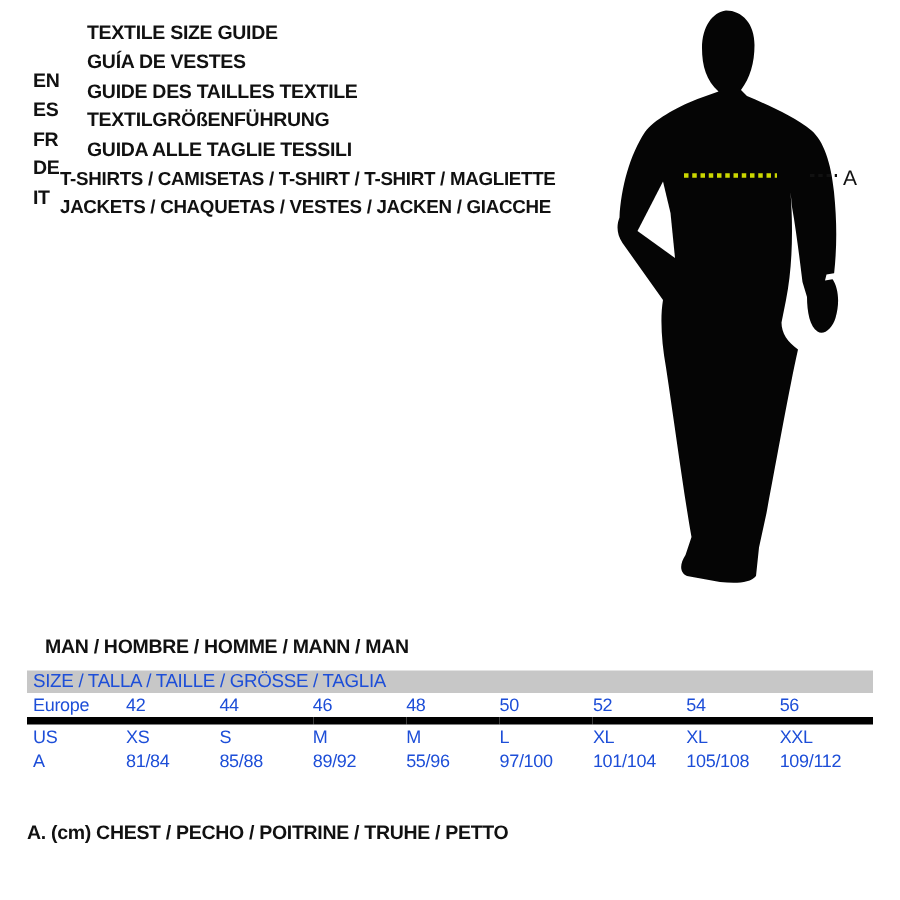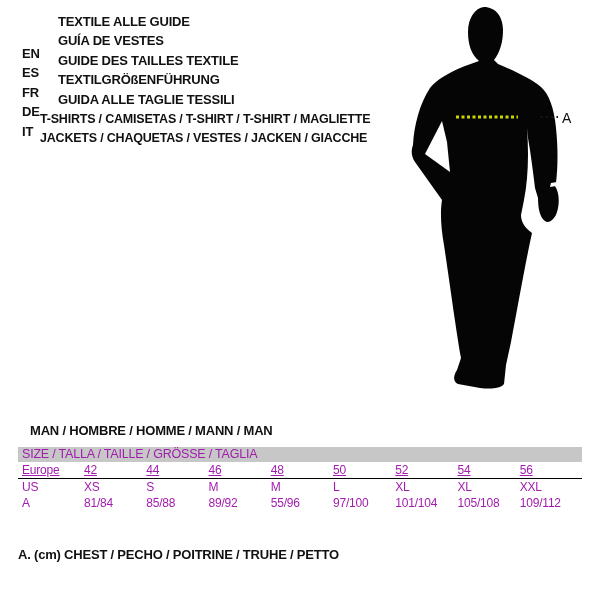--- a/index.html
+++ b/index.html
@@ -13,41 +13,41 @@
   .lang-code{width:36px;flex:0 0 36px;margin-top:32px;}
   
   .cat-block{position:absolute;left:40px;top:110px;}
   .cat-line{height:19px;line-height:19px;font-size:12.5px;font-weight:700;letter-spacing:-0.2px;white-space:nowrap;}
   
   .figure-wrap{position:absolute;left:390px;top:0;width:210px;height:400px;}
   
   .gender{position:absolute;left:30px;top:423px;font-size:13px;font-weight:700;letter-spacing:-0.2px;}
   
   .table-wrap{position:absolute;left:18px;top:447px;width:564px;}
-  table.size{width:100%;border-collapse:collapse;table-layout:fixed;font-size:12px;letter-spacing:-0.2px;color:#a21caf;}
+  table.size{width:100%;border-collapse:collapse;table-layout:fixed;font-size:12px;letter-spacing:-0.2px;color:#1d4ed8;}
   table.size th{
     background:#c7c7c7;text-align:left;font-weight:400;font-size:12.5px;
     height:15px;padding:0 0 0 4px;line-height:15px;
   }
   table.size td{height:16px;padding:0;line-height:16px;white-space:nowrap;}
   table.size td.rowlabel{text-align:left;padding-left:4px;width:66px;}
-  tr.row-europe td{border-bottom:1px solid #000000;text-decoration:underline;}
+  tr.row-europe td{border-bottom:5px solid #000000;}
   tr.row-blank{background:#ececec;}
   
   .footnote{position:absolute;left:18px;top:547px;font-size:13px;font-weight:700;letter-spacing:-0.2px;}
 </style>
 </head>
 <body>
 
 <div id="canvas">
 
   <div class="lang-block">
     <div class="lang-row">
       <span class="lang-code">EN</span>
-      <span class="lang-label">TEXTILE ALLE GUIDE</span>
+      <span class="lang-label">TEXTILE SIZE GUIDE</span>
     </div>
     <div class="lang-row">
       <span class="lang-code">ES</span>
       <span class="lang-label">GUÍA DE VESTES</span>
     </div>
     <div class="lang-row">
       <span class="lang-code">FR</span>
       <span class="lang-label">GUIDE DES TAILLES TEXTILE</span>
     </div>
     <div class="lang-row">

